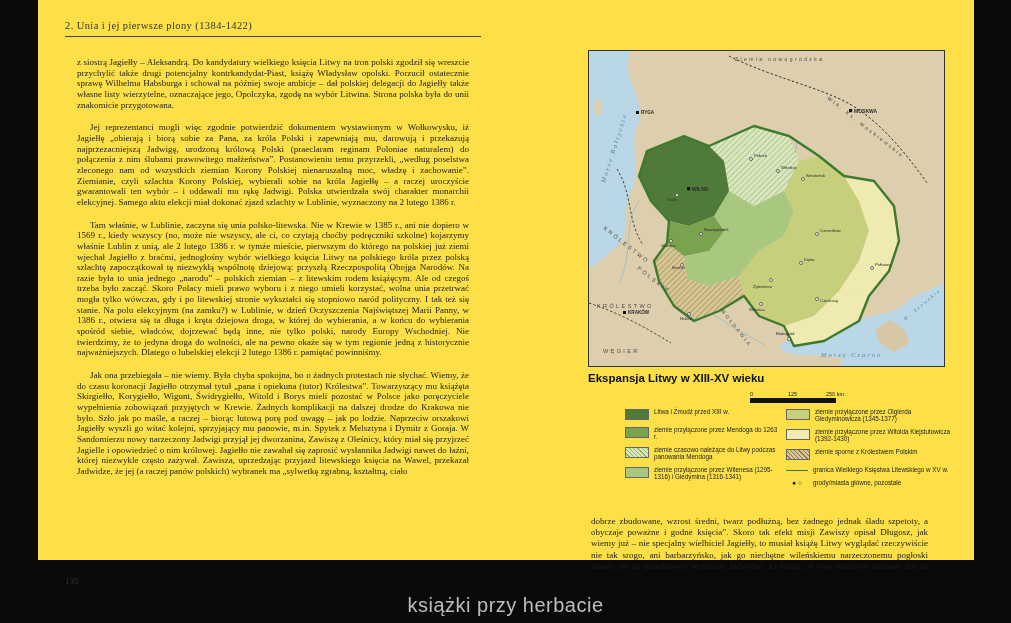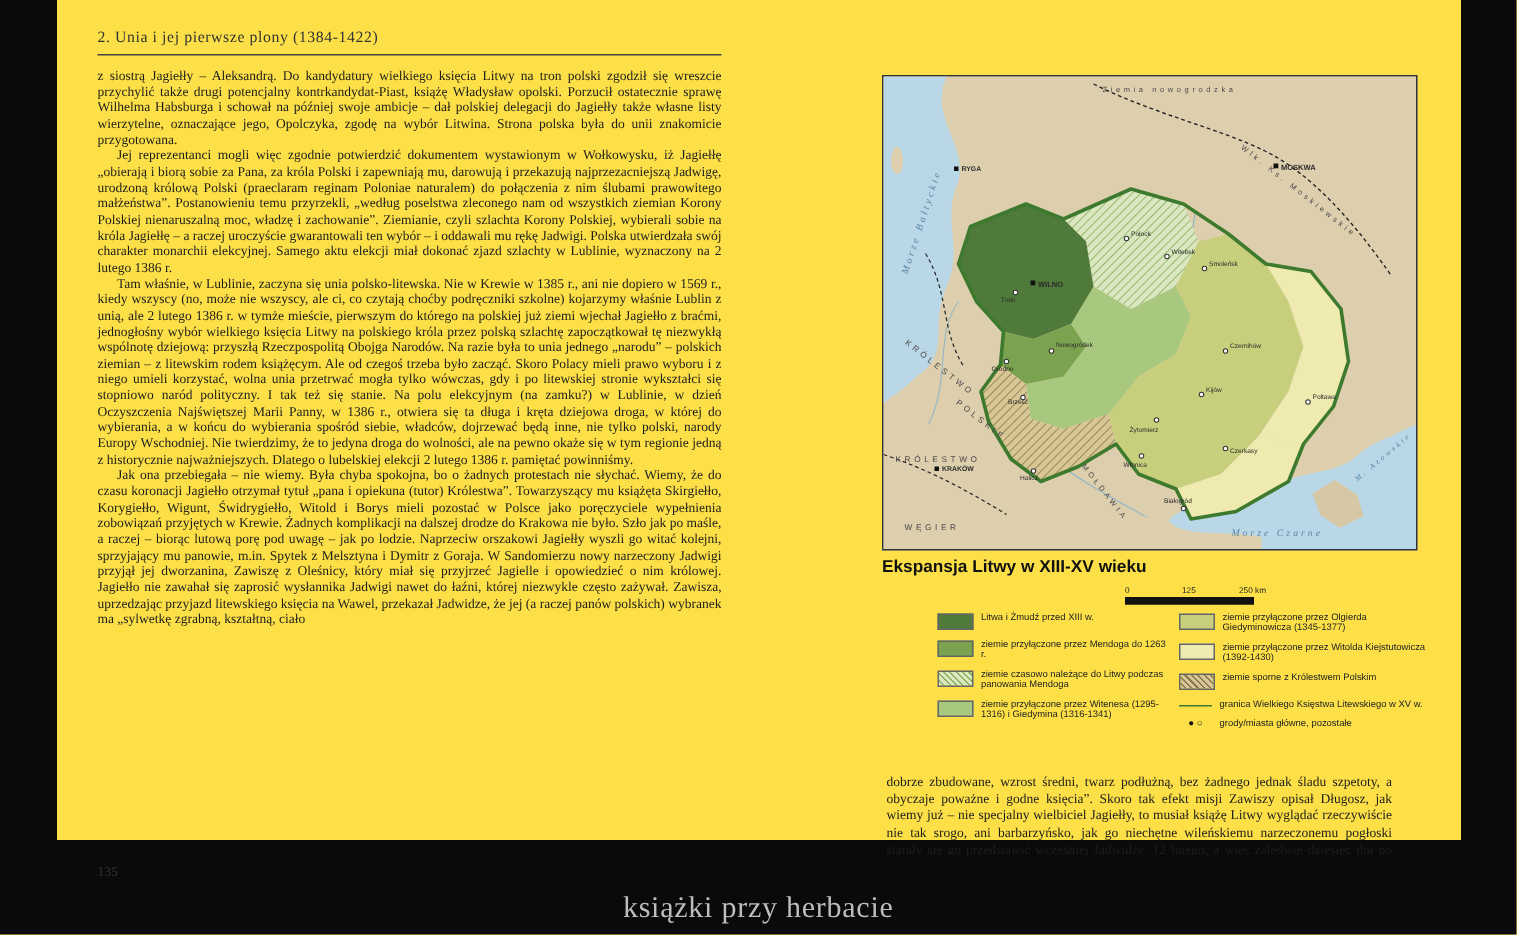--- a/index.html
+++ b/index.html
@@ -8,21 +8,21 @@
   .spread{position:absolute;left:38px;top:0;width:936px;height:560px;background:#fde047;}
 
   
   .running-head{position:absolute;top:20px;font-size:10.5px;letter-spacing:.4px;color:#333;
      border-bottom:1.5px solid #444;padding-bottom:5px;}
   .head-left{left:27px;width:416px;text-align:left;}
   .head-right{left:537px;width:369px;text-align:right;}
 
   
   .body-left{position:absolute;left:27px;top:45px;width:416px;height:537px;overflow:hidden;}
-  .body-left p{margin:0;font-size:9px;line-height:10.65px;text-align:justify;color:#1d1d1d;}
+  .body-left p{margin:12px;font-size:9px;line-height:10.65px;text-align:justify;color:#1d1d1d;}
   .body-left p.ind{text-indent:13px;}
   .pagenum{position:absolute;font-size:9px;color:#333;}
   .pn-left{left:27px;top:576px;}
   .pn-right{left:537px;top:578px;width:369px;text-align:right;}
 
   
   .map-frame{position:absolute;left:550px;top:50px;width:355px;height:315px;
      border:1px solid #333;background:#ddcfad;}
   .map-frame svg{display:block;width:100%;height:100%;}
   .map-title{position:absolute;left:550px;top:372px;width:355px;text-align:left;
@@ -51,21 +51,21 @@
   .sw-6{background:#eeeab0;}
   .sw-7{background:repeating-linear-gradient(45deg,#d8c795 0 2px,#8a7950 2px 3px);}
   .sw-line{width:22px;height:0;border:none;border-top:1.6px solid #3e7a2e;margin-top:4px;margin-right:5px;}
   .sw-dots{width:22px;border:none;background:none;font-size:6.5px;color:#111;margin-top:0;text-align:center;}
 
   
   .body-right{position:absolute;left:537px;top:500px;width:369px;height:70px;overflow:hidden;}
   .body-right p{margin:16px;font-size:9px;line-height:11.2px;text-align:justify;color:#1d1d1d;}
 
   .watermark{position:absolute;left:0;top:594px;width:1011px;text-align:center;
-     font-family:Liberation Serif, serif;font-size:20px;color:#bdbdbd;letter-spacing:.5px;}
+     font-family:Liberation Sans, sans-serif;font-size:20px;color:#bdbdbd;letter-spacing:.5px;}
 
   
   .sea-label{font-family:"Liberation Serif", serif;font-style:italic;fill:#5b87a5;letter-spacing:2px;}
   .region-label{font-family:"Liberation Sans", sans-serif;fill:#4a4a4a;letter-spacing:2.4px;}
   .city-label{font-family:"Liberation Sans", sans-serif;fill:#2b2b2b;letter-spacing:0;}
 </style>
 </head>
 <body>
 
 <div class="spread">

